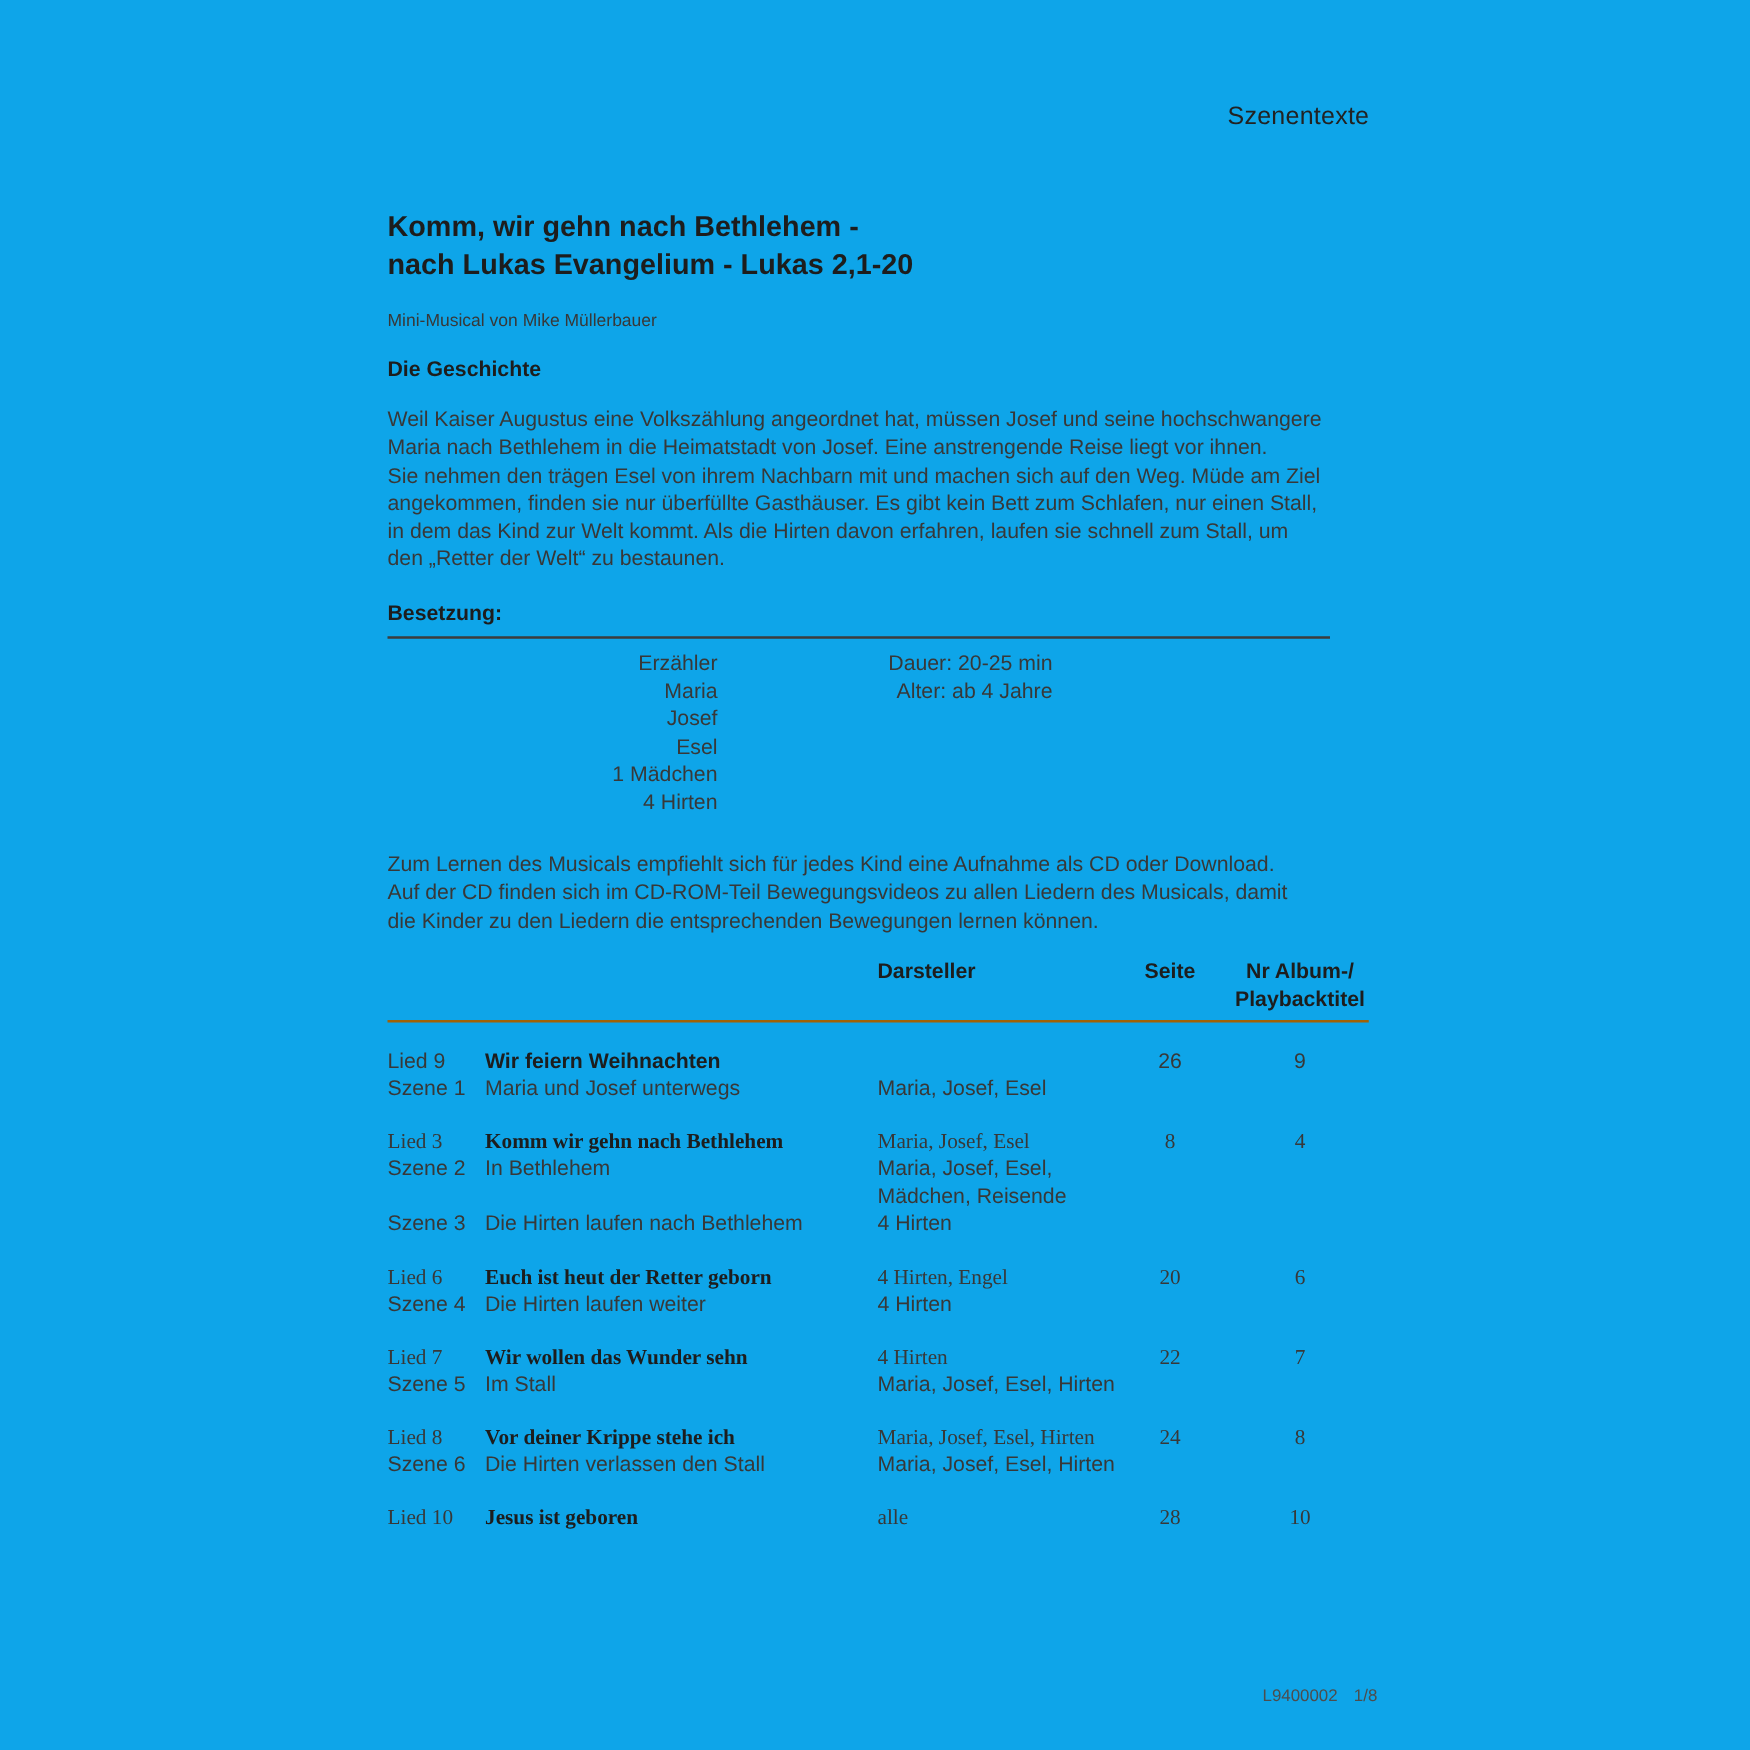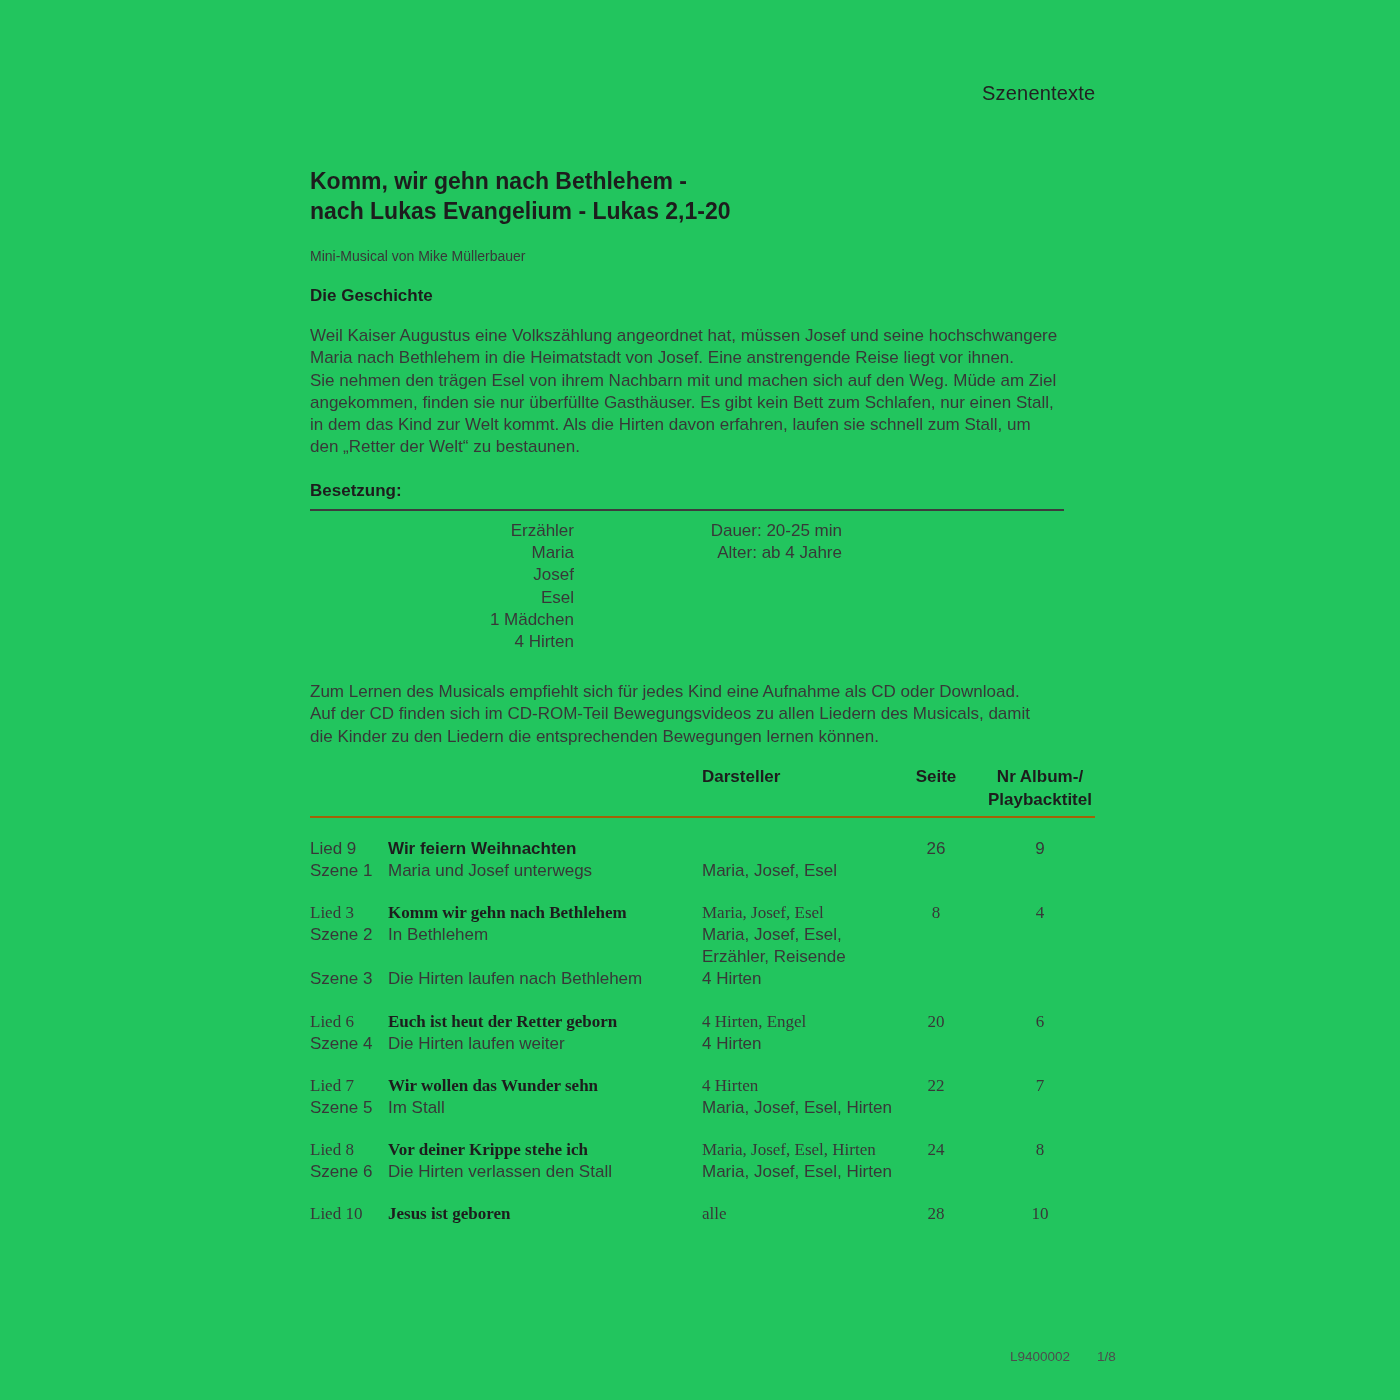--- a/index.html
+++ b/index.html
@@ -1,20 +1,20 @@
 <!DOCTYPE html>
 <html><head>
 <meta charset="utf-8">
 <style>
   html, body { margin: 0; padding: 0; background: #e8e8e8; }
   .page {
     position: relative;
     width: 1400px;
     height: 1400px;
-    background: #22c55e;
+    background: #0ea5e9;
     font-family: "Liberation Sans", sans-serif;
     color: #383838;
     overflow: hidden;
   }
   .abs { position: absolute; }
 
   .corner-label {
     left: 982px; top: 82px;
     font-size: 20px;
     color: #222;
@@ -96,21 +96,21 @@
   .thead .nrcol { white-space: pre-line; text-align: center; }
   .tbody { margin-top: 20px; }
   .prow.gap { margin-top: 20px; font-family: Liberation Serif, serif; }
   .title-bold { font-weight: bold; color: #1d1d1d; }
 
   .footer {
     left: 1010px; top: 1349px;
     font-size: 13.5px;
     color: #4d4d4d;
     display: flex;
-    gap: 27px;
+    gap: 13px;
   }
 </style>
 </head>
 <body>
 
 <div class="page">
 
   <div class="abs corner-label">Szenentexte</div>
 
   <div class="abs doc-title" style="white-space: pre-line;">Komm, wir gehn nach Bethlehem -
@@ -180,21 +180,21 @@
       <div class="prow">
         <div>Szene 2</div>
         <div>In Bethlehem</div>
         <div class="cast">Maria, Josef, Esel,</div>
         <div class="num"></div>
         <div class="num"></div>
       </div>
       <div class="prow">
         <div></div>
         <div></div>
-        <div class="cast">Erzähler, Reisende</div>
+        <div class="cast">Mädchen, Reisende</div>
         <div class="num"></div>
         <div class="num"></div>
       </div>
       <div class="prow">
         <div>Szene 3</div>
         <div>Die Hirten laufen nach Bethlehem</div>
         <div class="cast">4 Hirten</div>
         <div class="num"></div>
         <div class="num"></div>
       </div>

